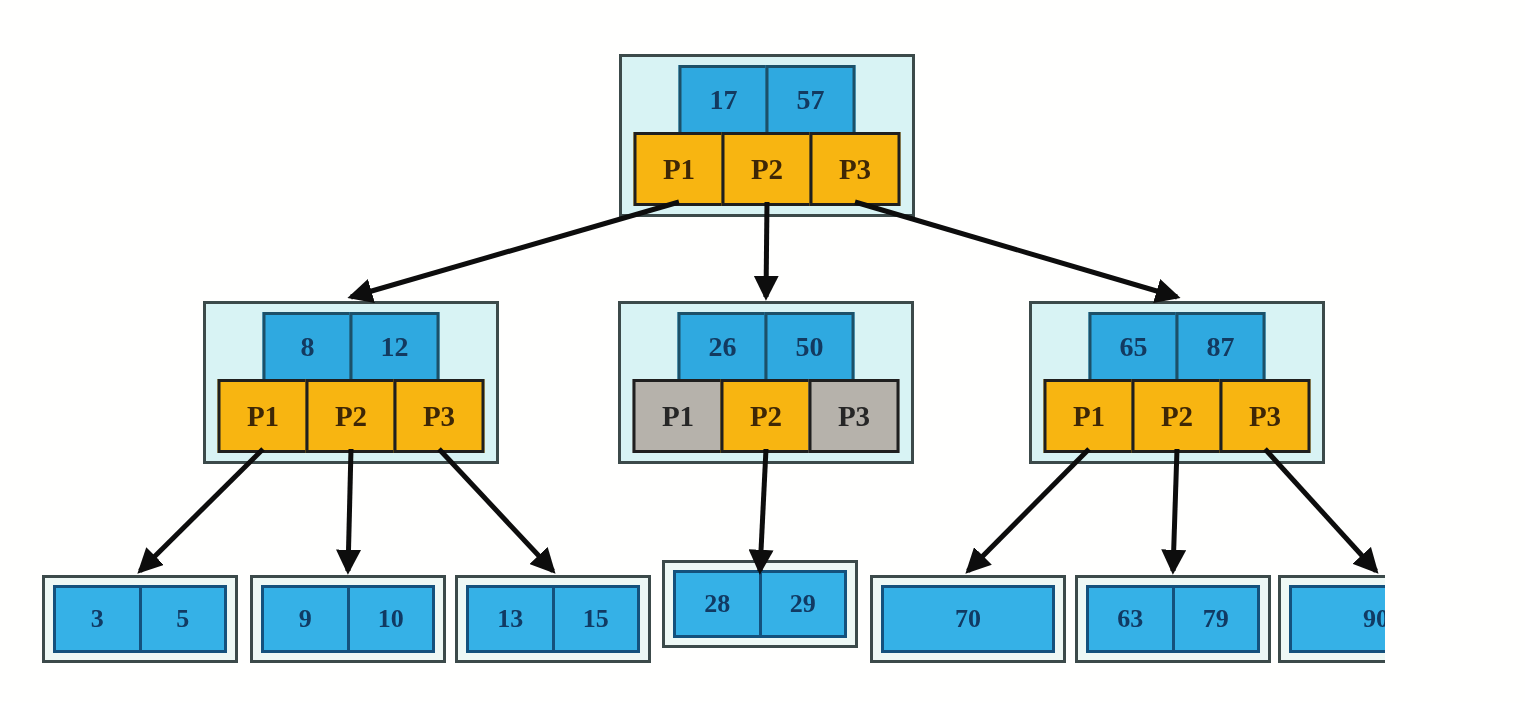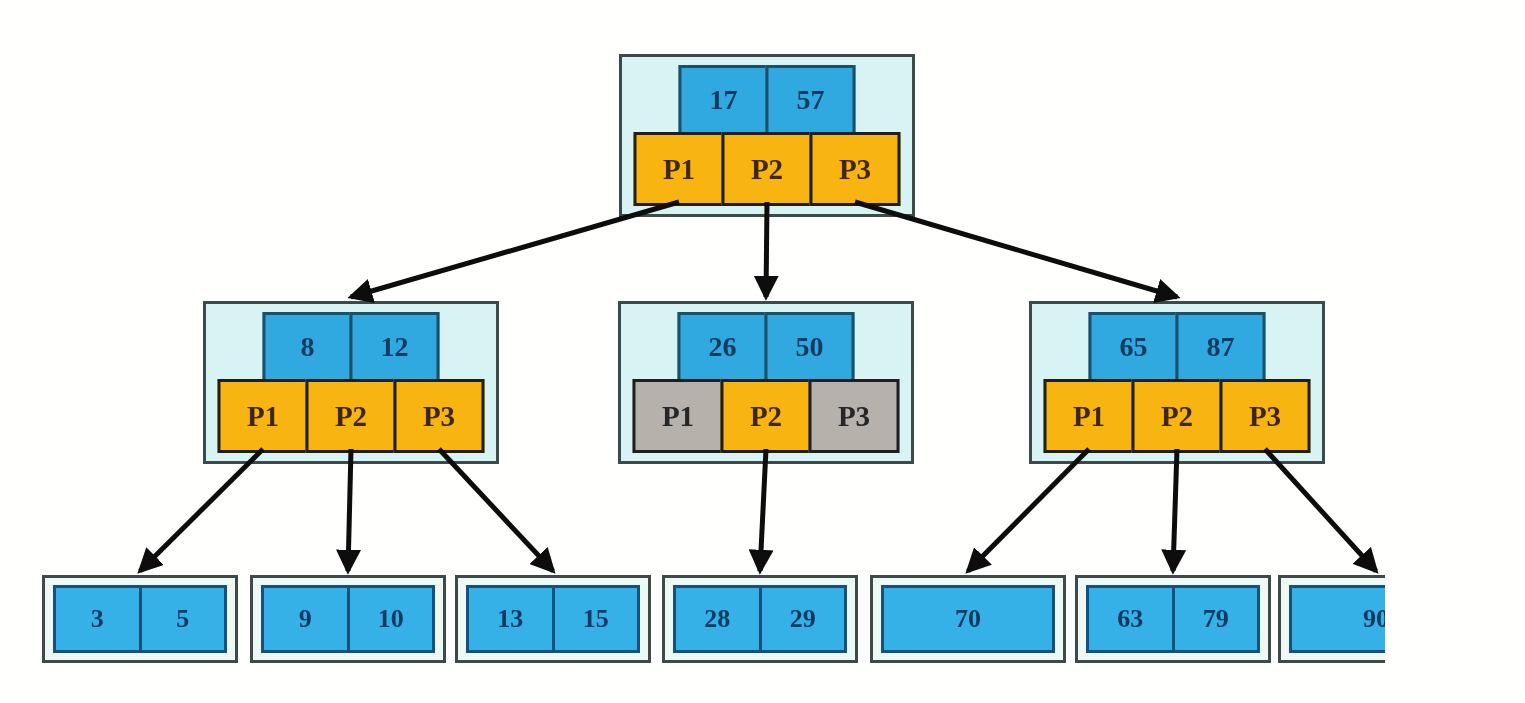--- a/index.html
+++ b/index.html
@@ -227,21 +227,21 @@
     <div class="leaf-inner">
       <div class="leaf-cell">
           <span>13</span>
         </div>
       <div class="leaf-cell">
           <span>15</span>
         </div>
     </div>
   </div>
 
-  <div class="leaf" style="left:662px;top:575px">
+  <div class="leaf" style="left:662px;top:560px">
     <div class="leaf-inner">
       <div class="leaf-cell">
           <span>28</span>
         </div>
       <div class="leaf-cell">
           <span>29</span>
         </div>
     </div>
   </div>
 

